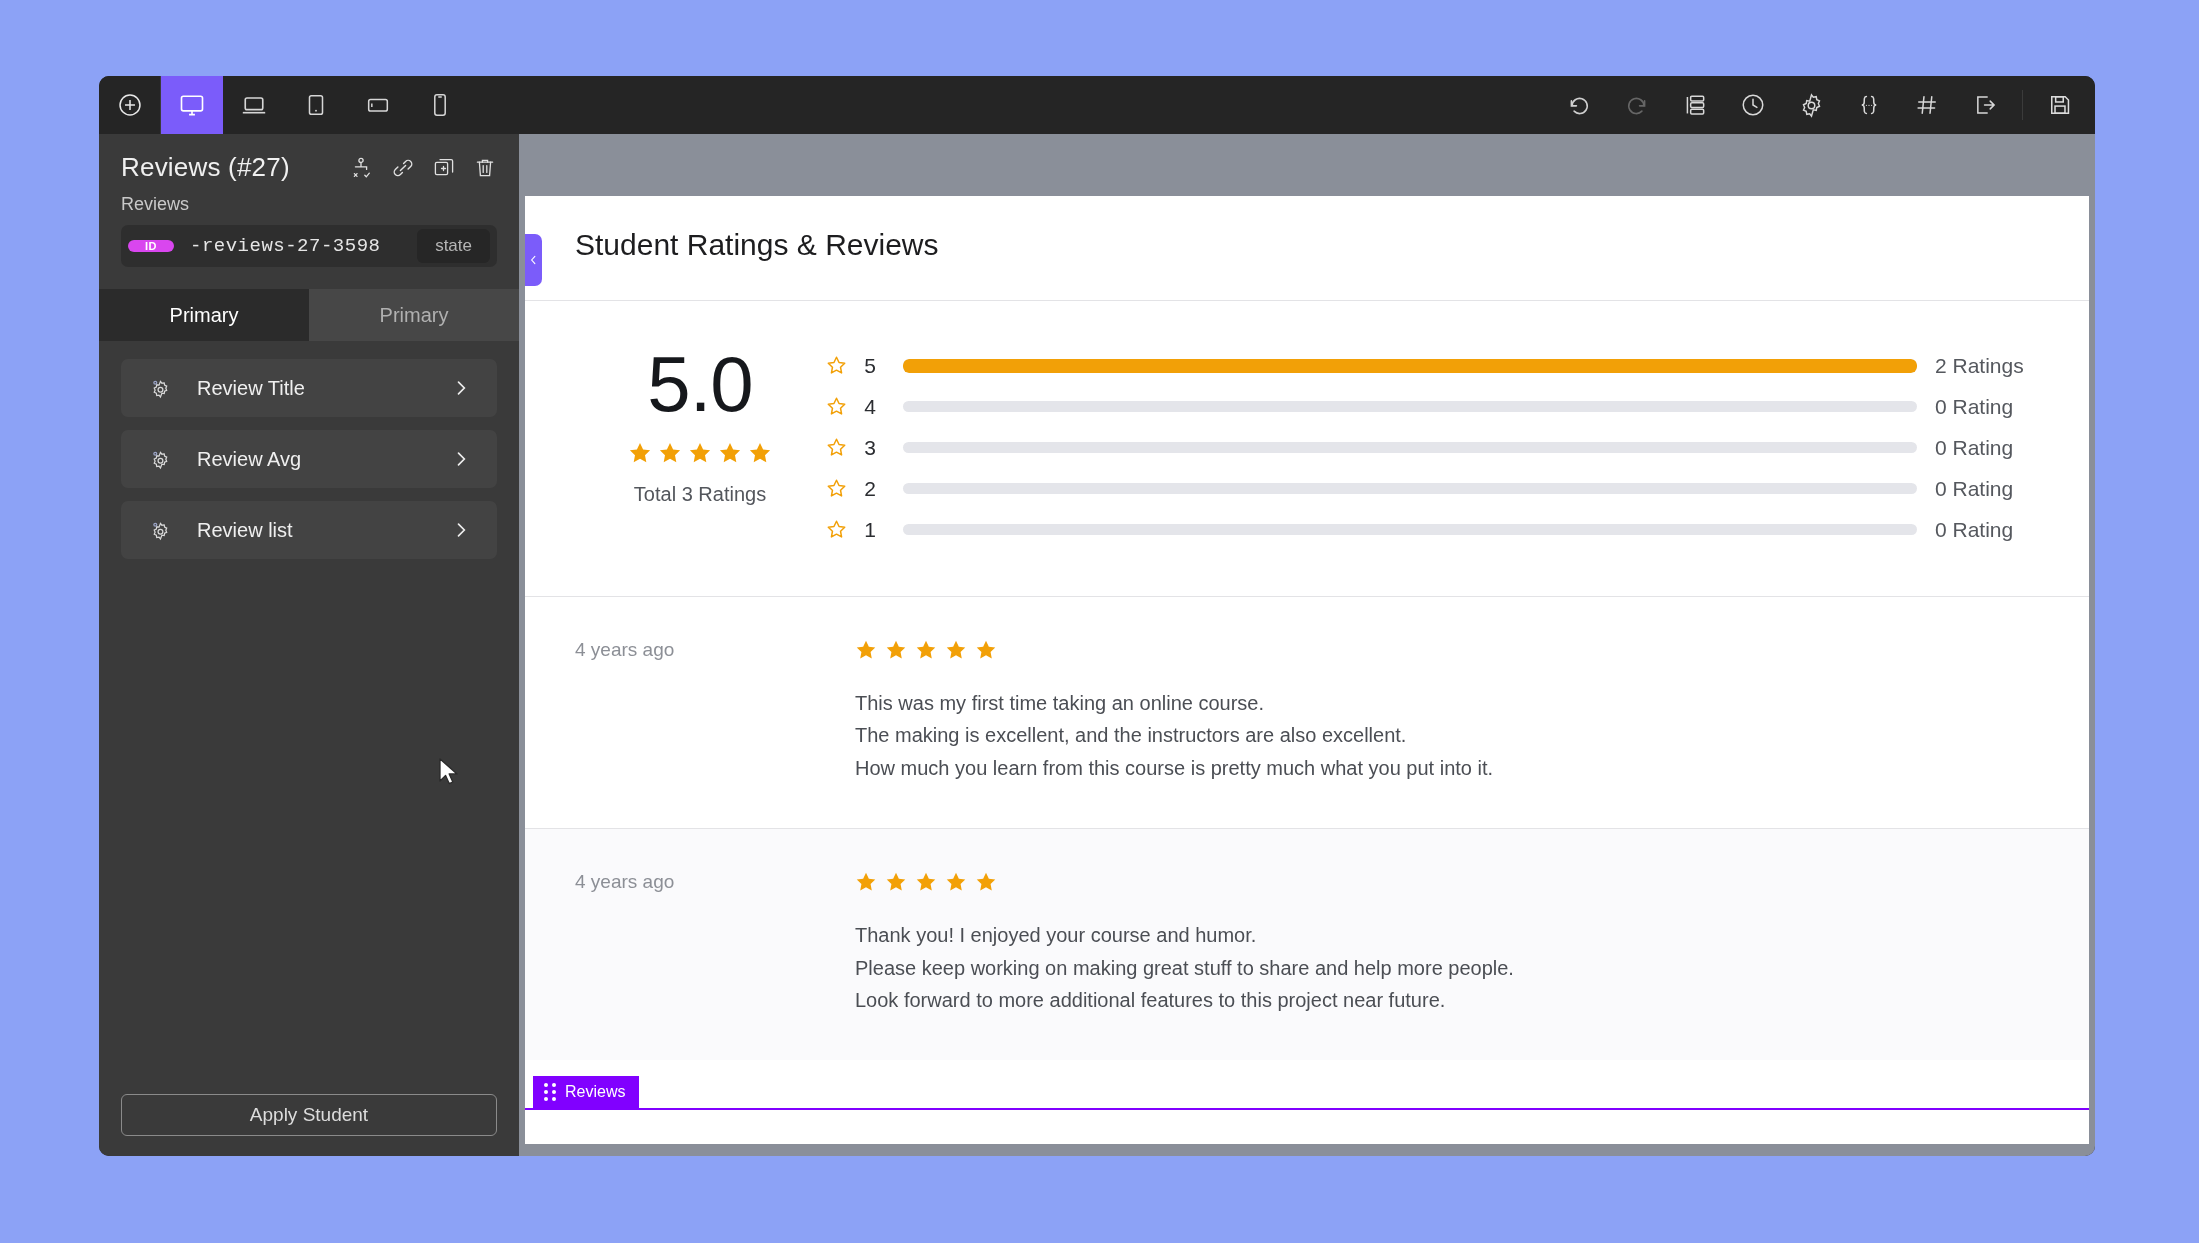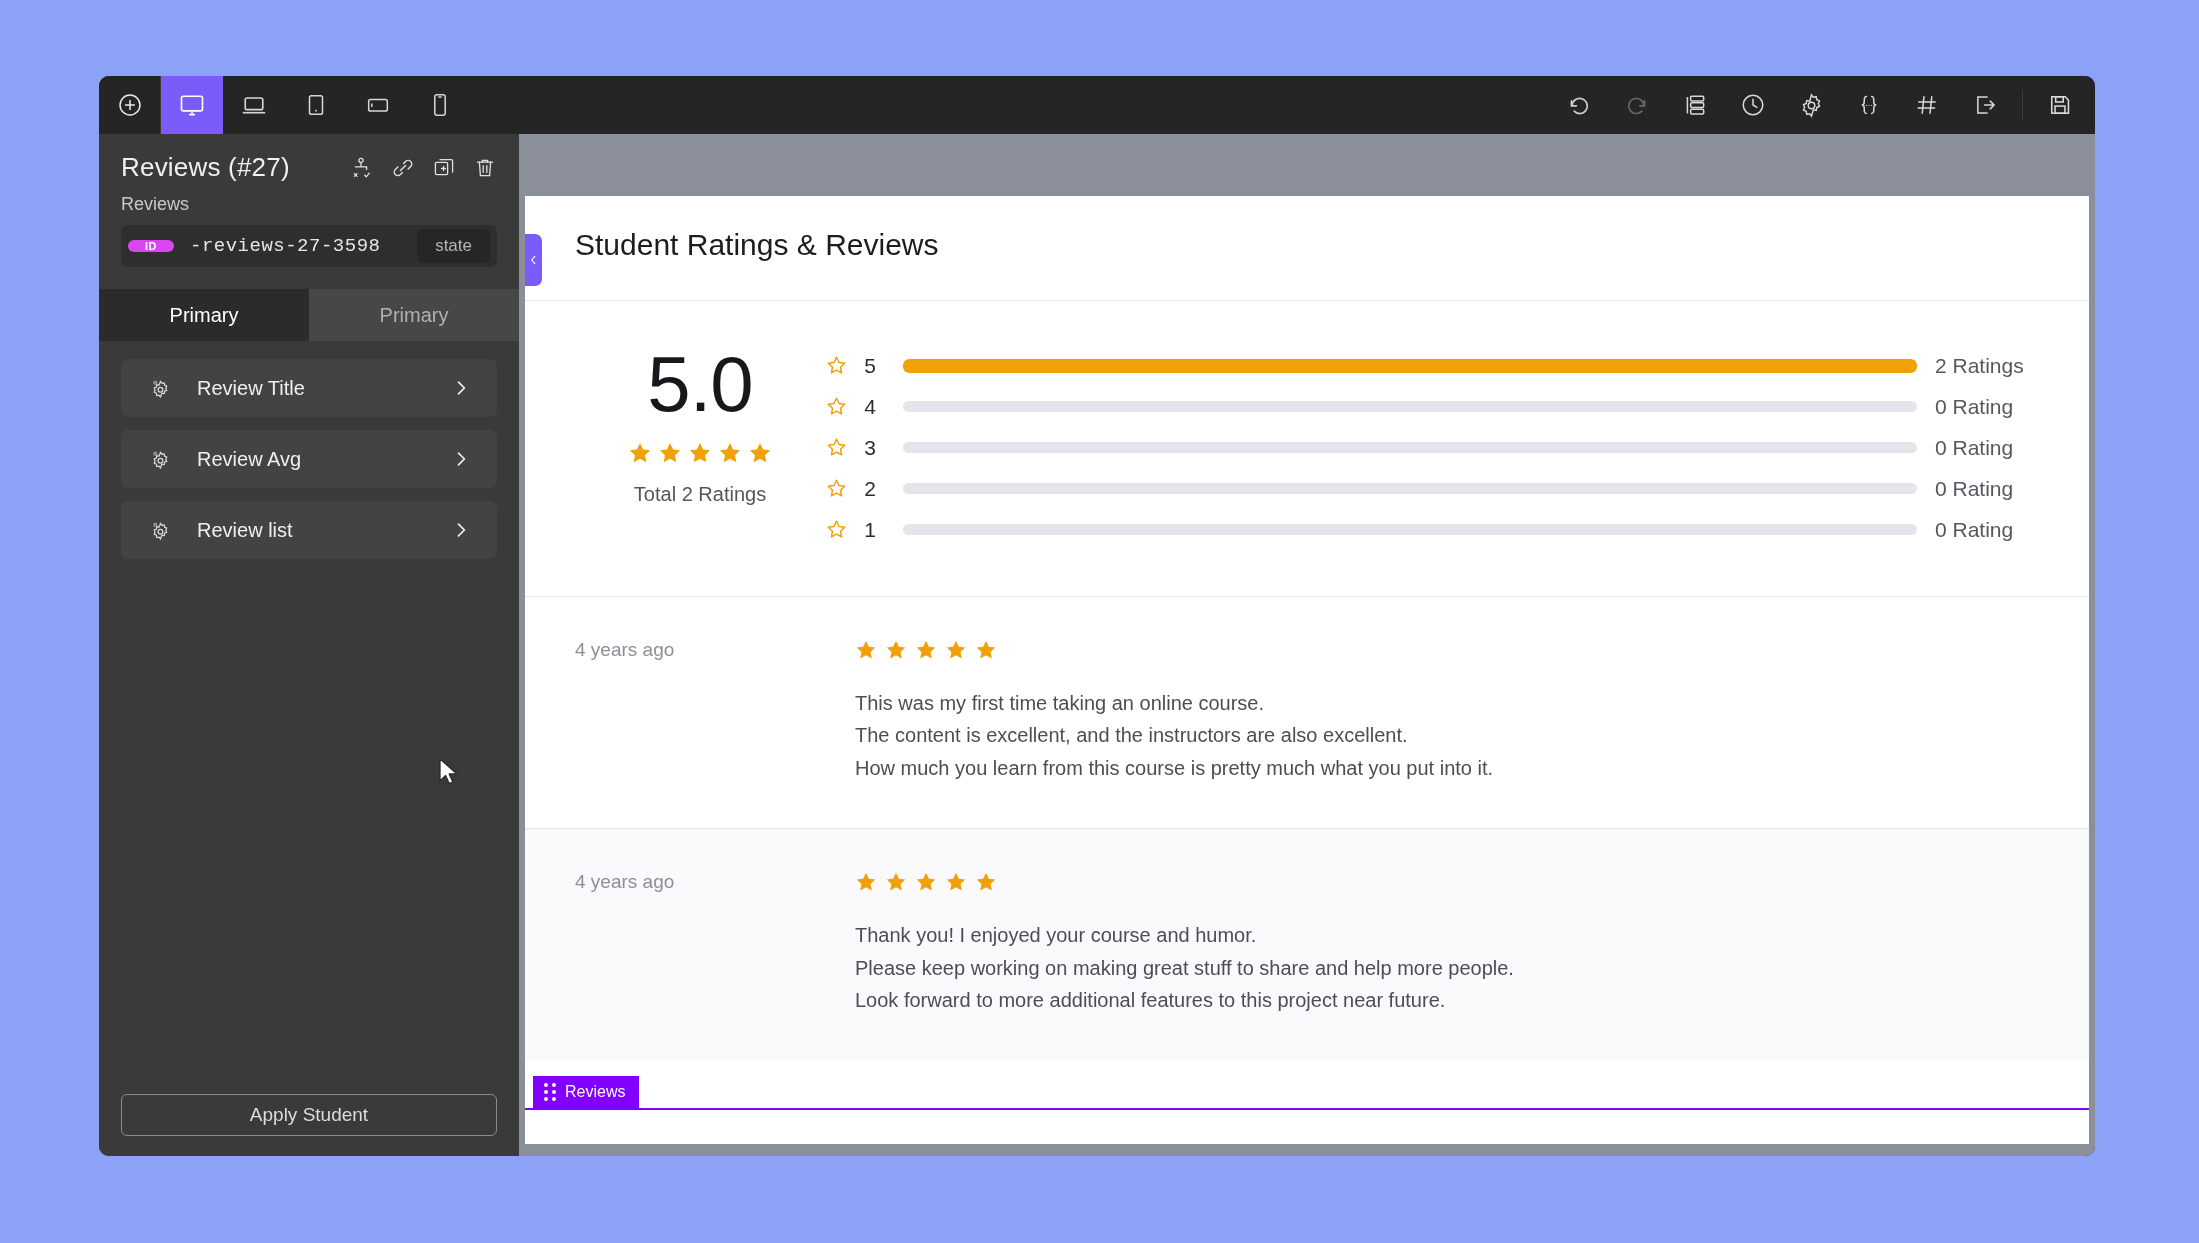--- a/index.html
+++ b/index.html
@@ -395,21 +395,21 @@
               <svg width="24" height="24" viewBox="0 0 24 24" fill="#f2a007">
                   <path d="M12 1.9l3.1 6.5 7 .9-5.1 4.9 1.3 7-6.3-3.4-6.3 3.4 1.3-7L1.9 9.3l7-.9z"></path>
                 </svg>
               <svg width="24" height="24" viewBox="0 0 24 24" fill="#f2a007">
                   <path d="M12 1.9l3.1 6.5 7 .9-5.1 4.9 1.3 7-6.3-3.4-6.3 3.4 1.3-7L1.9 9.3l7-.9z"></path>
                 </svg>
               <svg width="24" height="24" viewBox="0 0 24 24" fill="#f2a007">
                   <path d="M12 1.9l3.1 6.5 7 .9-5.1 4.9 1.3 7-6.3-3.4-6.3 3.4 1.3-7L1.9 9.3l7-.9z"></path>
                 </svg>
             </div>
-            <div class="sum-total">Total 2 Ratings</div>
+            <div class="sum-total">Total 3 Ratings</div>
           </div>
 
           <div class="bars">
             <div class="bar-row">
               <span class="bar-star">
                 <svg width="21" height="21" viewBox="0 0 24 24" fill="none" stroke="#f2a007" stroke-width="1.7" stroke-linejoin="round">
                     <path d="M12 2.6l2.9 6 6.5.8-4.8 4.6 1.2 6.5-5.8-3.2-5.8 3.2 1.2-6.5L2.6 9.4l6.5-.8z"></path>
                   </svg>
               </span>
               <span class="bar-num">5</span>
@@ -483,21 +483,21 @@
                   <path d="M12 1.9l3.1 6.5 7 .9-5.1 4.9 1.3 7-6.3-3.4-6.3 3.4 1.3-7L1.9 9.3l7-.9z"></path>
                 </svg>
               <svg width="22" height="22" viewBox="0 0 24 24" fill="#f2a007">
                   <path d="M12 1.9l3.1 6.5 7 .9-5.1 4.9 1.3 7-6.3-3.4-6.3 3.4 1.3-7L1.9 9.3l7-.9z"></path>
                 </svg>
               <svg width="22" height="22" viewBox="0 0 24 24" fill="#f2a007">
                   <path d="M12 1.9l3.1 6.5 7 .9-5.1 4.9 1.3 7-6.3-3.4-6.3 3.4 1.3-7L1.9 9.3l7-.9z"></path>
                 </svg>
             </div>
             <div class="rv-line">This was my first time taking an online course.</div>
-            <div class="rv-line">The content is excellent, and the instructors are also excellent.</div>
+            <div class="rv-line">The making is excellent, and the instructors are also excellent.</div>
             <div class="rv-line">How much you learn from this course is pretty much what you put into it.</div>
           </div>
         </div>
 
         <div class="review alt">
           <div class="rv-date">4 years ago</div>
           <div class="rv-body">
             <div class="rv-stars">
               <svg width="22" height="22" viewBox="0 0 24 24" fill="#f2a007">
                   <path d="M12 1.9l3.1 6.5 7 .9-5.1 4.9 1.3 7-6.3-3.4-6.3 3.4 1.3-7L1.9 9.3l7-.9z"></path>

